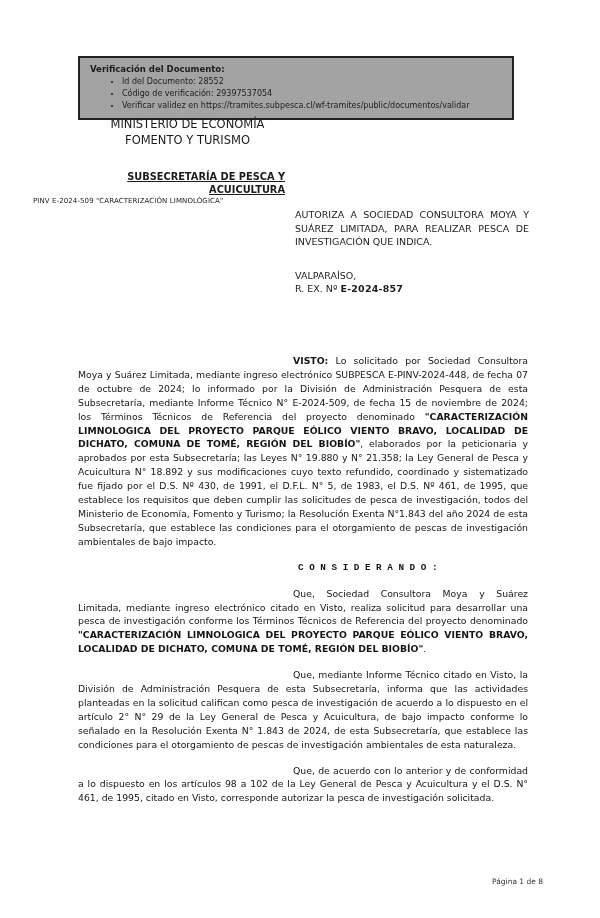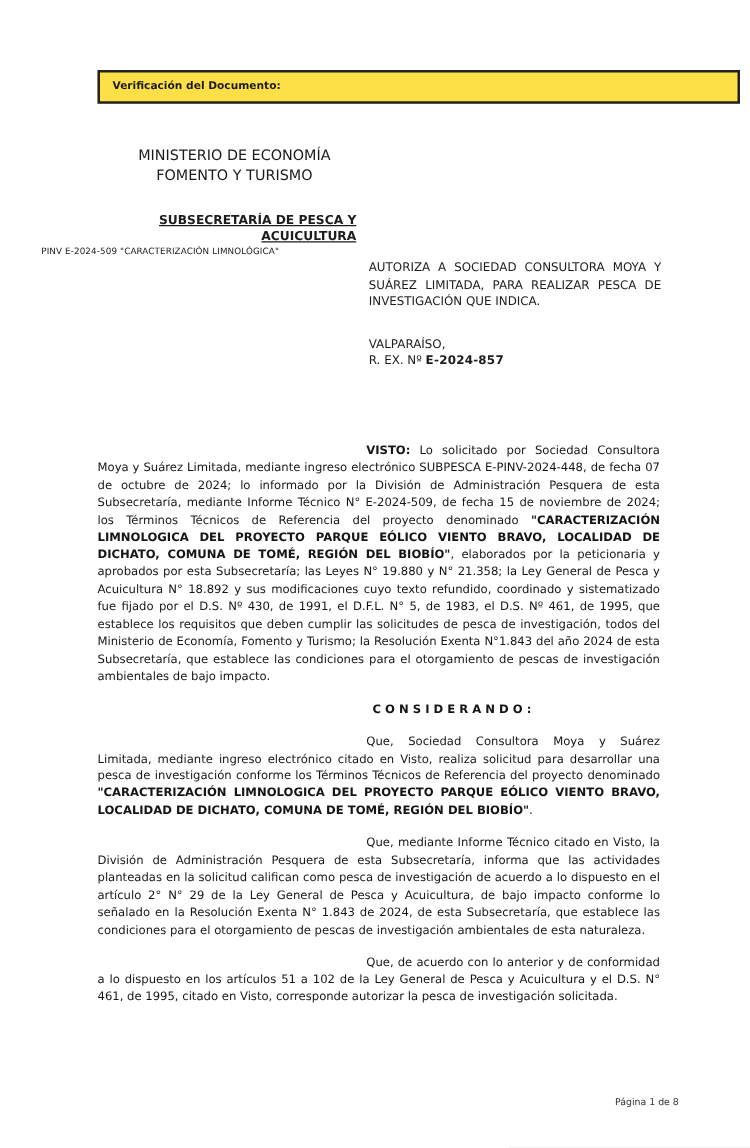--- a/index.html
+++ b/index.html
@@ -7,25 +7,25 @@
     position:relative;
     width:600px;height:918px;
     background:#ffffff;
     overflow:hidden;
     font-family:"DejaVu Sans","Liberation Sans",sans-serif;
     color:#1c1c1c;
     margin:0 auto;
   }
   
   .verify-box{
-    position:absolute;left:78px;top:56px;width:514px;
+    position:absolute;left:78px;top:56px;width:436px;
     box-sizing:border-box;
     border:2px solid #222;
     padding:5px 4px 6px 10px;
-    background:#fde047;
+    background:#a3a3a3;
   }
   .verify-title{font-size:8.5px;font-weight:bold;line-height:12px;}
   .verify-list{margin:1px 0 0 0;padding-left:32px;list-style:disc;}
   .verify-list li{
     font-size:8px;line-height:12px;white-space:nowrap;overflow:visible;
   }
   
   .ministry{
     position:absolute;left:40px;top:116px;width:295px;
     text-align:center;font-size:11.5px;line-height:16px;color:#1a1a1a;
@@ -57,35 +57,41 @@
     position:absolute;left:78px;top:354px;width:450px;
     font-size:9.3px;line-height:13.9px;text-align:justify;color:#151515;
   }
   .body-text p{margin:0 0 12px 0;}
   .para-indent{text-indent:215px;}
   .considerando{
     margin:12px 0 12px 0;
     padding-left:220px;
     font-weight:bold;
     text-align:left;
+    font-family:Liberation Mono, monospace;
   }
   b{font-weight:bold;}
   
   .page-footer{
     position:absolute;left:492px;top:877px;
     font-size:7.5px;color:#333;
   }
 </style>
 </head>
 <body>
 
 <div class="page">
 
   <div class="verify-box">
     <div class="verify-title">Verificación del Documento:</div>
+    <ul class="verify-list">
+      <li>Id del Documento: 28552</li>
+      <li>Código de verificación: 29397537054</li>
+      <li>Verificar validez en https://tramites.subpesca.cl/wf-tramites/public/documentos/validar</li>
+    </ul>
   </div>
 
   <div class="ministry">
     <div>MINISTERIO DE ECONOMÍA</div>
     <div>FOMENTO Y TURISMO</div>
   </div>
   <div class="subsecretaria-wrap">
     <span class="subsecretaria">SUBSECRETARÍA DE PESCA Y ACUICULTURA</span>
   </div>
   <div class="file-ref">PINV E-2024-509 "CARACTERIZACIÓN LIMNOLÓGICA"</div>
@@ -99,19 +105,19 @@
   <div class="body-text">
 
     <p class="para-indent"><b>VISTO:</b><span> Lo solicitado por Sociedad Consultora Moya y Suárez Limitada, mediante ingreso electrónico SUBPESCA E-PINV-2024-448, de fecha 07 de octubre de 2024; lo informado por la División de Administración Pesquera de esta Subsecretaría, mediante Informe Técnico N° E-2024-509, de fecha 15 de noviembre de 2024; los Términos Técnicos de Referencia del proyecto denominado </span><b>"CARACTERIZACIÓN LIMNOLOGICA DEL PROYECTO PARQUE EÓLICO VIENTO BRAVO, LOCALIDAD DE DICHATO, COMUNA DE TOMÉ, REGIÓN DEL BIOBÍO"</b><span>, elaborados por la peticionaria y aprobados por esta Subsecretaría; las Leyes N° 19.880 y N° 21.358; la Ley General de Pesca y Acuicultura N° 18.892 y sus modificaciones cuyo texto refundido, coordinado y sistematizado fue fijado por el D.S. Nº 430, de 1991, el D.F.L. N° 5, de 1983, el D.S. Nº 461, de 1995, que establece los requisitos que deben cumplir las solicitudes de pesca de investigación, todos del Ministerio de Economía, Fomento y Turismo; la Resolución Exenta N°1.843 del año 2024 de esta Subsecretaría, que establece las condiciones para el otorgamiento de pescas de investigación ambientales de bajo impacto.</span></p>
 
     <p class="considerando">C O N S I D E R A N D O :</p>
 
     <p class="para-indent"><span>Que, Sociedad Consultora Moya y Suárez Limitada, mediante ingreso electrónico citado en Visto, realiza solicitud para desarrollar una pesca de investigación conforme los Términos Técnicos de Referencia del proyecto denominado </span><b>"CARACTERIZACIÓN LIMNOLOGICA DEL PROYECTO PARQUE EÓLICO VIENTO BRAVO, LOCALIDAD DE DICHATO, COMUNA DE TOMÉ, REGIÓN DEL BIOBÍO"</b><span>.</span></p>
 
     <p class="para-indent">Que, mediante Informe Técnico citado en Visto, la División de Administración Pesquera de esta Subsecretaría, informa que las actividades planteadas en la solicitud califican como pesca de investigación de acuerdo a lo dispuesto en el artículo 2° N° 29 de la Ley General de Pesca y Acuicultura, de bajo impacto conforme lo señalado en la Resolución Exenta N° 1.843 de 2024, de esta Subsecretaría, que establece las condiciones para el otorgamiento de pescas de investigación ambientales de esta naturaleza.</p>
 
-    <p class="para-indent">Que, de acuerdo con lo anterior y de conformidad a lo dispuesto en los artículos 51 a 102 de la Ley General de Pesca y Acuicultura y el D.S. N° 461, de 1995, citado en Visto, corresponde autorizar la pesca de investigación solicitada.</p>
+    <p class="para-indent">Que, de acuerdo con lo anterior y de conformidad a lo dispuesto en los artículos 98 a 102 de la Ley General de Pesca y Acuicultura y el D.S. N° 461, de 1995, citado en Visto, corresponde autorizar la pesca de investigación solicitada.</p>
 
   </div>
 
   <div class="page-footer">Página 1 de 8</div>
 
 </div>
 
 </body></html>

